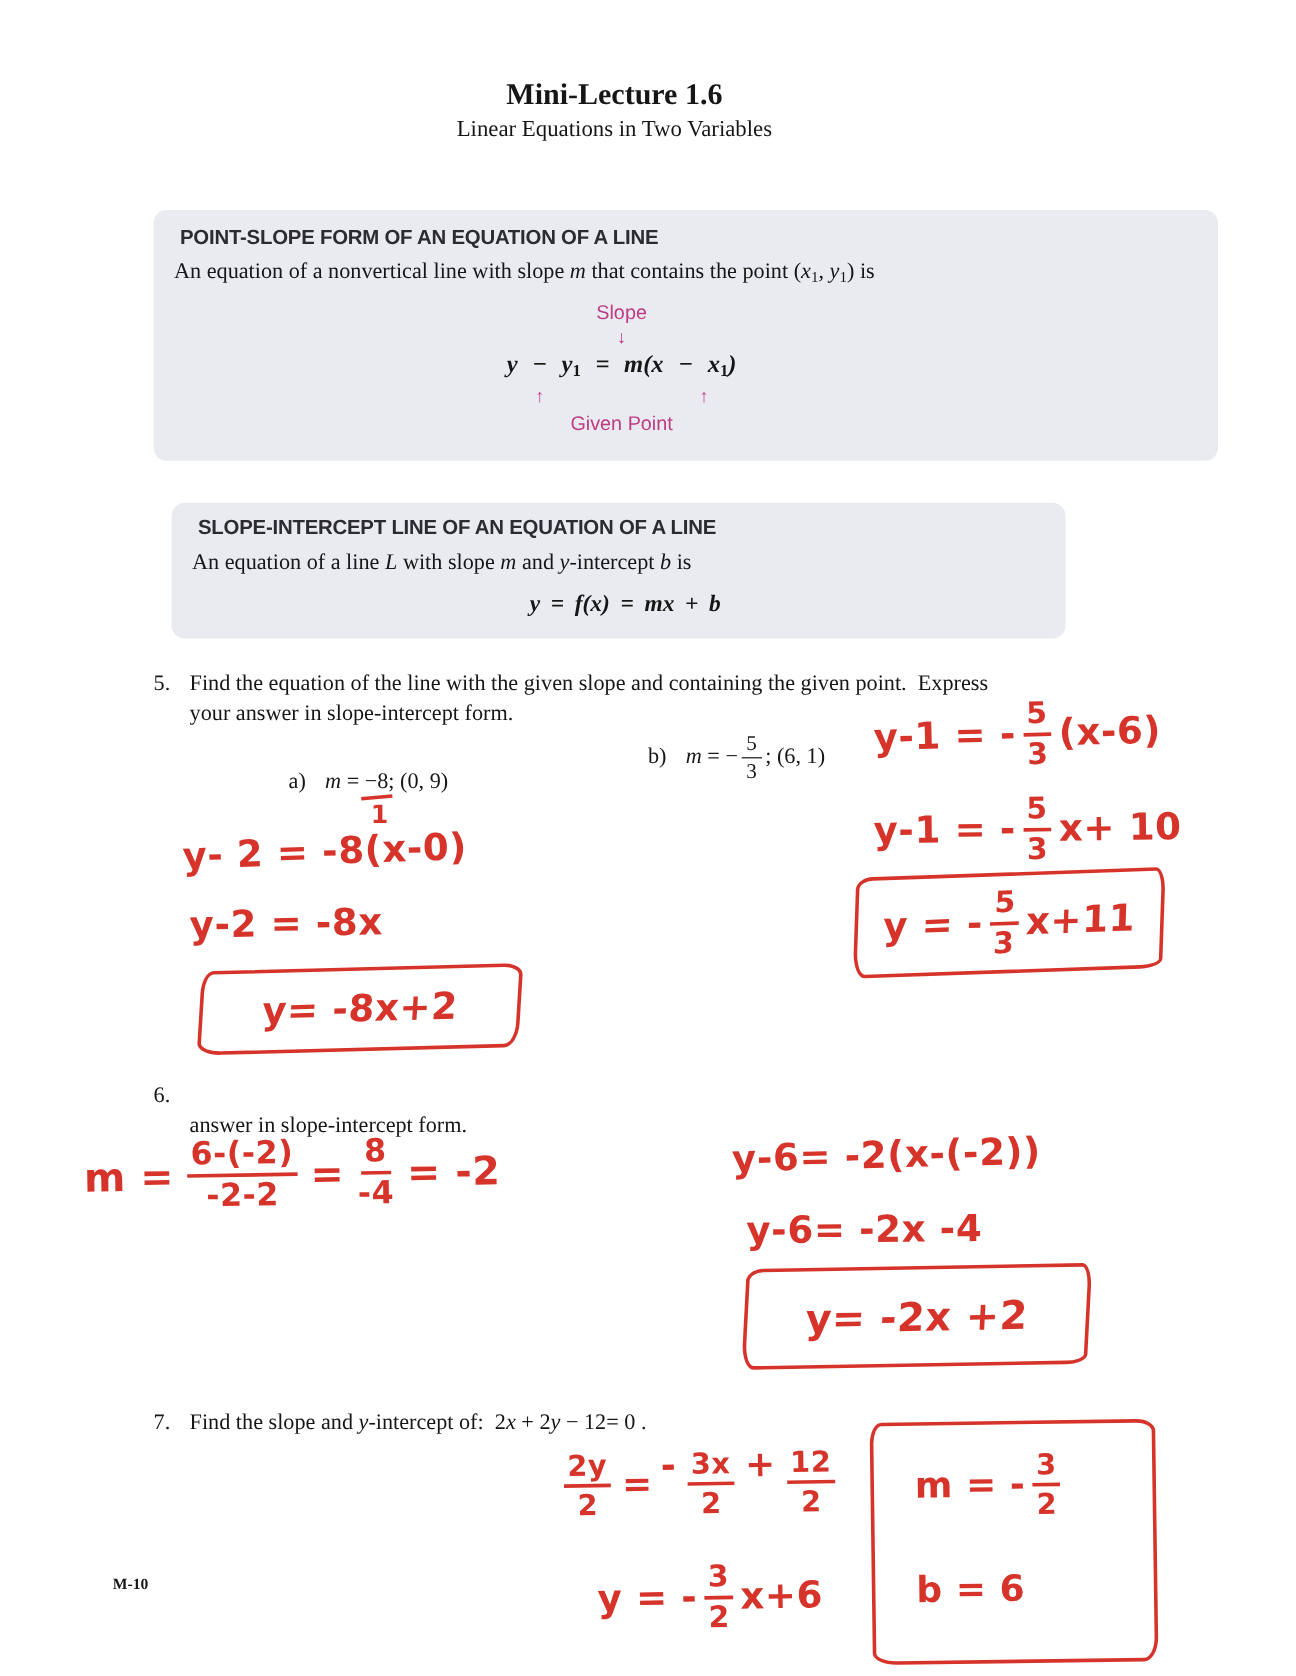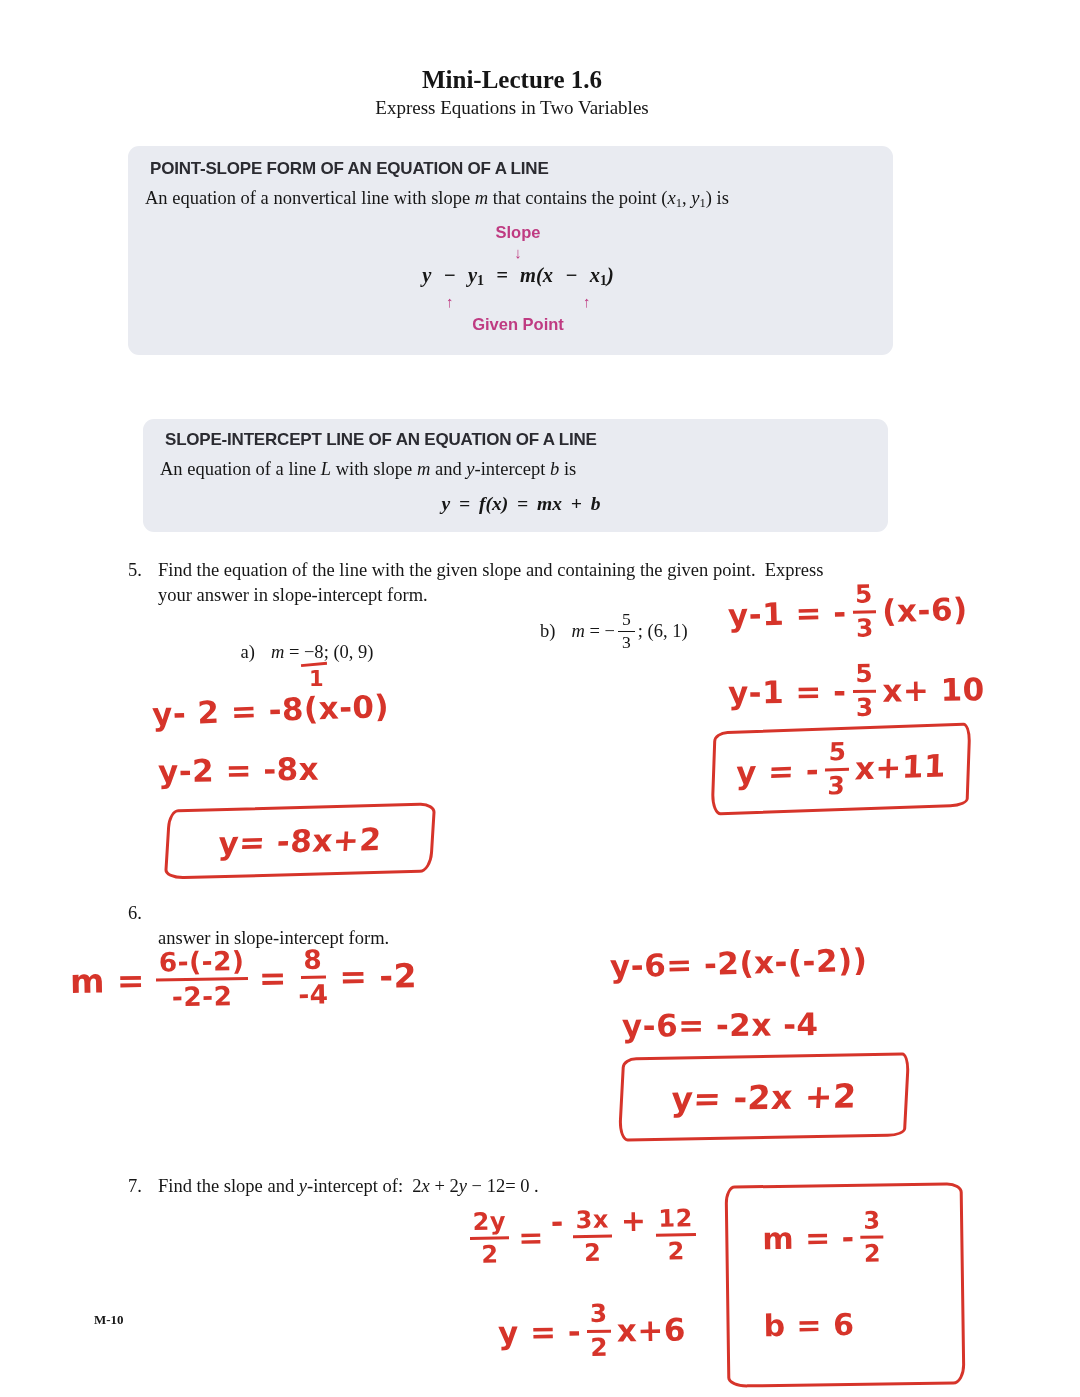--- a/index.html
+++ b/index.html
@@ -17,21 +17,21 @@
   .title{font-size:25px;font-weight:bold;}
   .subtitle{font-size:19px;margin-top:3px;}
   .defbox{position:absolute;background:var(--box-bg);border-radius:11px;}
   .defbox .heading{
     position:absolute;font-family:"Liberation Sans",sans-serif;font-weight:bold;
     font-size:17px;letter-spacing:-0.2px;color:#2b2b31;white-space:nowrap;
   }
   .body-line{position:absolute;font-size:18.5px;white-space:pre-wrap;}
   .eq-line{position:absolute;font-weight:bold;font-style:italic;font-size:20.5px;word-spacing:7px;white-space:pre-wrap;}
   .eq-line2{position:absolute;font-weight:bold;font-style:italic;font-size:19.5px;word-spacing:4px;white-space:pre-wrap;}
-  .magenta{color:var(--magenta);font-family:"Liberation Sans",sans-serif;font-weight:bold;}
+  .magenta{color:var(--magenta);font-family:"Liberation Sans",sans-serif;font-weight:normal;}
   .slope-lab{font-size:16.5px;}
   .arrow{font-size:15px;}
   .prob-num,.prob-line{position:absolute;font-size:18.5px;white-space:pre-wrap;}
   .it{font-style:italic;}
   .sb{font-size:0.68em;vertical-align:-0.22em;font-style:normal;}
   
   .pfrac{display:inline-flex;flex-direction:column;align-items:center;line-height:1.1;font-size:0.95em;vertical-align:middle;margin:0 3px;}
   .pfrac .num{border-bottom:1.6px solid currentColor;padding:0 4px 1px;}
   .pfrac .den{padding-top:1px;}
   
@@ -55,24 +55,24 @@
   }
   .page-label{position:absolute;font-weight:bold;font-size:13px;}
 </style>
 </head>
 <body>
 
 <div id="sheet">
 
   <div class="abs center" style="left:0;width:1024px;top:66px;">
     <div class="title">Mini-Lecture 1.6</div>
-    <div class="subtitle">Express Equations in Two Variables</div>
+    <div class="subtitle">Linear Equations in Two Variables</div>
   </div>
 
-  <div class="defbox" style="left:128px;top:146px;width:765px;height:209px;">
+  <div class="defbox" style="left:128px;top:175px;width:887px;height:209px;">
     <div class="heading" style="left:22px;top:13px;">POINT-SLOPE FORM OF AN EQUATION OF A LINE</div>
     <div class="body-line" style="left:17px;top:42px;"><span>An equation of a nonvertical line with slope </span><span class="it">m</span><span> that contains the point (</span><span class="it">x</span><span class="sb">1</span><span>, </span><span class="it">y</span><span class="sb">1</span><span>) is</span></div>
     <div class="abs center magenta slope-lab" style="left:240px;top:77px;width:300px;">Slope</div>
     <div class="abs center magenta arrow" style="left:240px;top:98px;width:300px;">↓</div>
     <div class="eq-line center" style="left:90px;top:118px;width:600px;"><span>y − y</span><span class="sb">1</span><span> = m(x − x</span><span class="sb">1</span><span>)</span></div>
     <div class="abs magenta arrow" style="left:318px;top:147px;">↑</div>
     <div class="abs magenta arrow" style="left:455px;top:147px;">↑</div>
     <div class="abs center magenta slope-lab" style="left:240px;top:169px;width:300px;">Given Point</div>
   </div>
 

